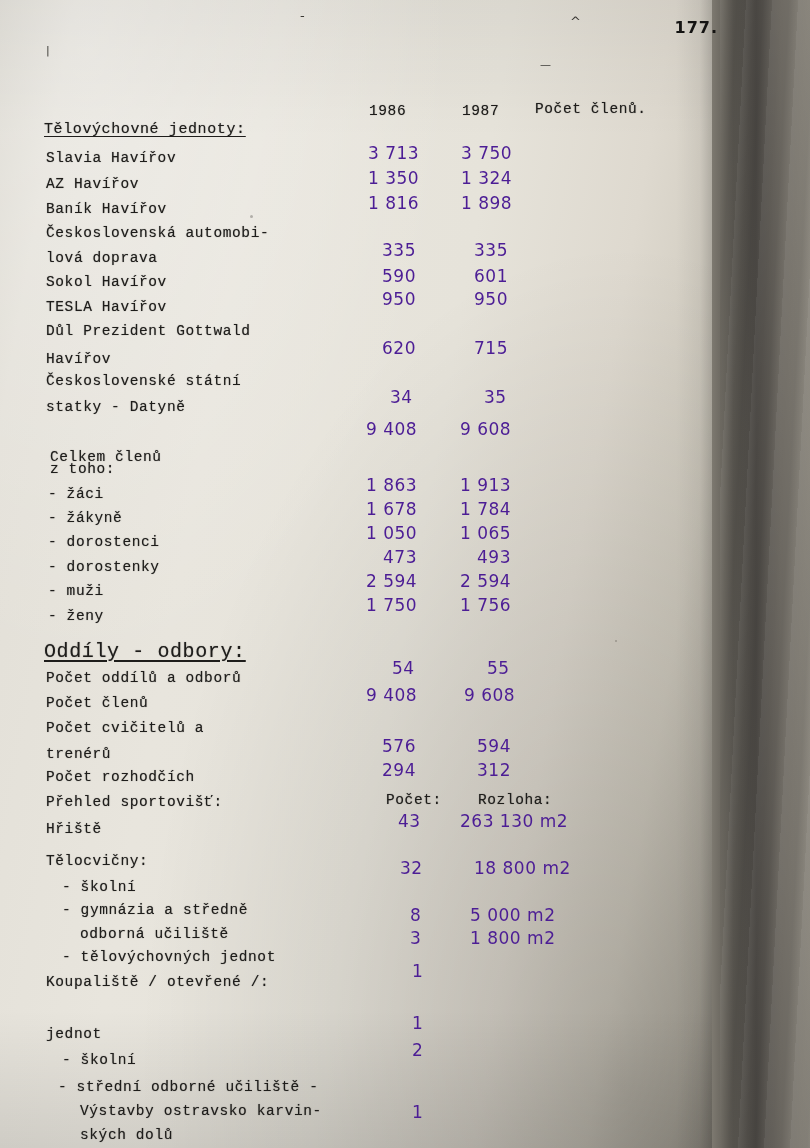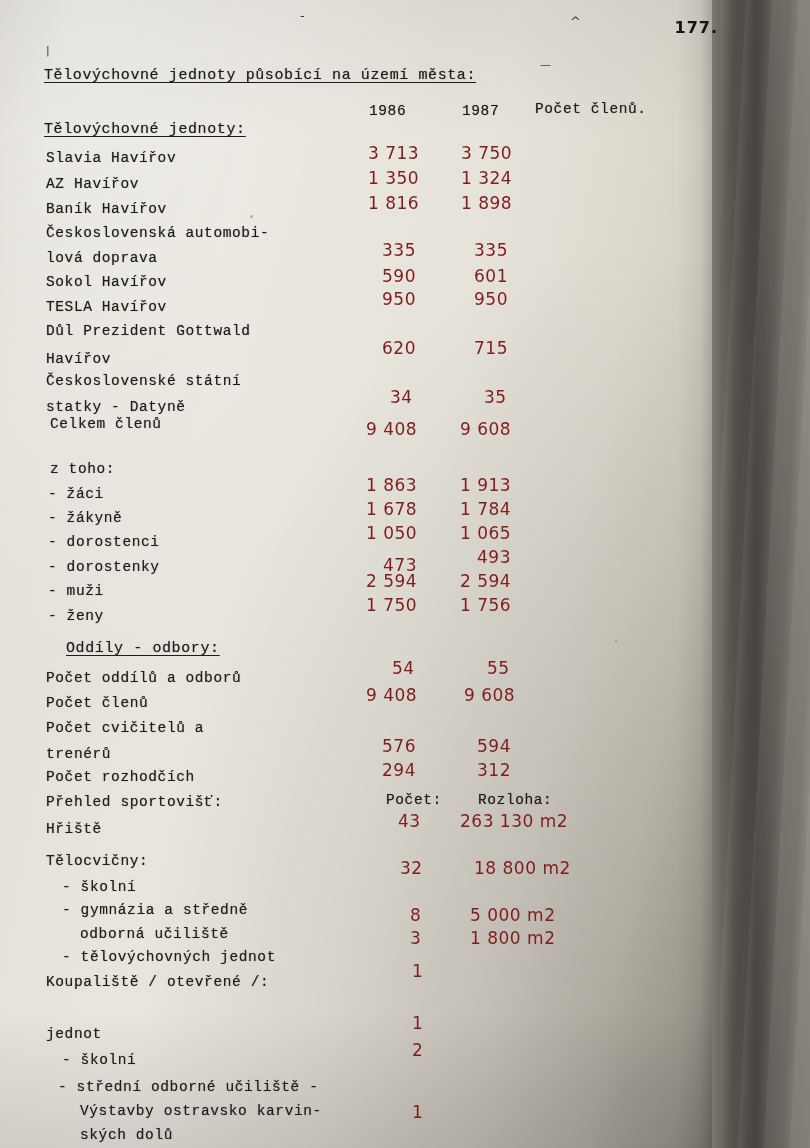--- a/index.html
+++ b/index.html
@@ -67,21 +67,21 @@
   .num {
     position: absolute;
     color: #1b1a18;
     font-size: 14.5px;
     letter-spacing: 0.6px;
     white-space: pre;
     text-shadow: 0 0 1px rgba(40,38,35,0.5);
   }
   .handnum {
     position: absolute;
-    color: #7f1d1d;
+    color: #4c1d95;
     font-size: 17px;
     font-family: "DejaVu Sans", sans-serif;
     letter-spacing: 0.5px;
     white-space: pre;
   }
   .u {
     text-decoration: underline;
     text-underline-offset: 3px;
   }
   .pagenum {
@@ -118,21 +118,20 @@
 
   <div class="pagenum">177.</div>
 
   <div class="tick" style="left:300px; top:8px;">-</div>
   <div class="tick" style="left:570px; top:14px;">^</div>
   <div class="tick" style="left:46px; top:44px; font-size:11px;">|</div>
   <div class="tick" style="left:540px; top:58px; font-size:11px;">—</div>
   <div class="speck" style="left:250px; top:215px; width:3px; height:3px;"></div>
   <div class="speck" style="left:615px; top:640px; width:2px; height:2px;"></div>
 
-  <div class="txt u" style="left:44px; top:68px; font-size:15px;">Tělovýchovné jednoty působící na území města:</div>
 
   <div class="num" style="left:369px; top:103px;">1986</div>
   <div class="num" style="left:462px; top:103px;">1987</div>
   <div class="txt" style="left:535px; top:102px;">Počet členů.</div>
 
   <div class="txt u" style="left:44px; top:122px; font-size:15px;">Tělovýchovné jednoty:</div>
 
   <div class="txt" style="left:46px; top:151px;">Slavia Havířov</div>
   <div class="handnum" style="left:368px; top:143px;">3 713</div>
   <div class="handnum" style="left:461px; top:143px;">3 750</div>
@@ -161,51 +160,51 @@
   <div class="txt" style="left:46px; top:324px;">Důl Prezident Gottwald</div>
   <div class="txt" style="left:46px; top:352px;text-align:center;">Havířov</div>
   <div class="handnum" style="left:382px; top:338px;">620</div>
   <div class="handnum" style="left:474px; top:338px;">715</div>
 
   <div class="txt" style="left:46px; top:374px;">Československé státní</div>
   <div class="txt" style="left:46px; top:400px;">statky - Datyně</div>
   <div class="handnum" style="left:390px; top:387px;">34</div>
   <div class="handnum" style="left:484px; top:387px;">35</div>
 
-  <div class="txt" style="left:50px; top:417px;">Celkem členů</div>
+  <div class="txt" style="left:50px; top:450px;">Celkem členů</div>
   <div class="handnum" style="left:366px; top:419px;">9 408</div>
   <div class="handnum" style="left:460px; top:419px;">9 608</div>
 
   <div class="txt" style="left:50px; top:462px;">z toho:</div>
 
   <div class="txt" style="left:48px; top:487px;">- žáci</div>
   <div class="handnum" style="left:366px; top:475px;text-align:center;">1 863</div>
   <div class="handnum" style="left:460px; top:475px;">1 913</div>
 
   <div class="txt" style="left:48px; top:511px;">- žákyně</div>
   <div class="handnum" style="left:366px; top:499px;">1 678</div>
   <div class="handnum" style="left:460px; top:499px;">1 784</div>
 
   <div class="txt" style="left:48px; top:535px;">- dorostenci</div>
   <div class="handnum" style="left:366px; top:523px;">1 050</div>
   <div class="handnum" style="left:460px; top:523px;">1 065</div>
 
   <div class="txt" style="left:48px; top:560px;">- dorostenky</div>
-  <div class="handnum" style="left:383px; top:547px;margin-top:8px;">473</div>
+  <div class="handnum" style="left:383px; top:547px;">473</div>
   <div class="handnum" style="left:477px; top:547px;">493</div>
 
   <div class="txt" style="left:48px; top:584px;">- muži</div>
   <div class="handnum" style="left:366px; top:571px;">2 594</div>
   <div class="handnum" style="left:460px; top:571px;">2 594</div>
 
   <div class="txt" style="left:48px; top:609px;">- ženy</div>
   <div class="handnum" style="left:366px; top:595px;">1 750</div>
   <div class="handnum" style="left:460px; top:595px;">1 756</div>
 
-  <div class="txt u" style="left:44px; top:641px; font-size:15px;margin-left:22px;">Oddíly - odbory:</div>
+  <div class="txt u" style="left:44px; top:641px; font-size:20px;">Oddíly - odbory:</div>
 
   <div class="txt" style="left:46px; top:671px;">Počet oddílů a odborů</div>
   <div class="handnum" style="left:392px; top:658px;">54</div>
   <div class="handnum" style="left:487px; top:658px;">55</div>
 
   <div class="txt" style="left:46px; top:696px;">Počet členů</div>
   <div class="handnum" style="left:366px; top:685px;">9 408</div>
   <div class="handnum" style="left:464px; top:685px;">9 608</div>
 
   <div class="txt" style="left:46px; top:721px;">Počet cvičitelů a</div>

